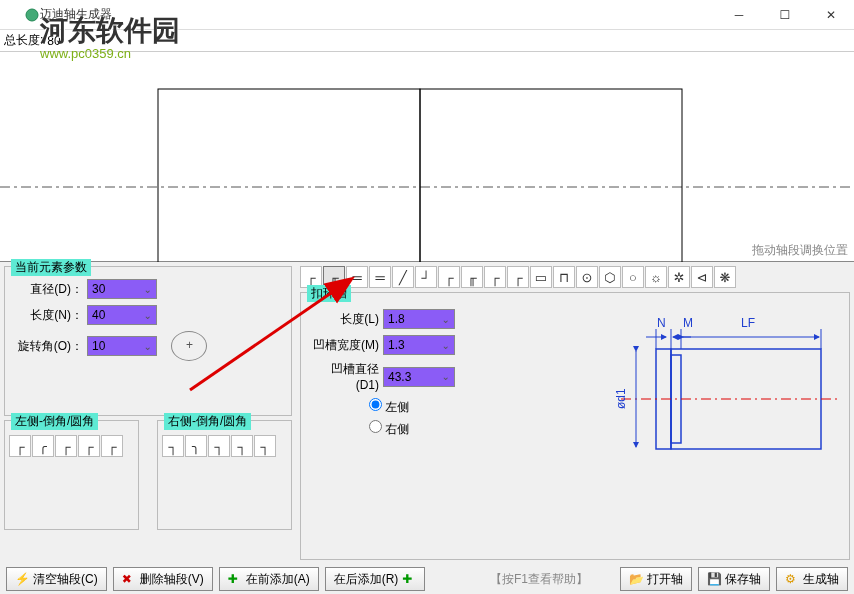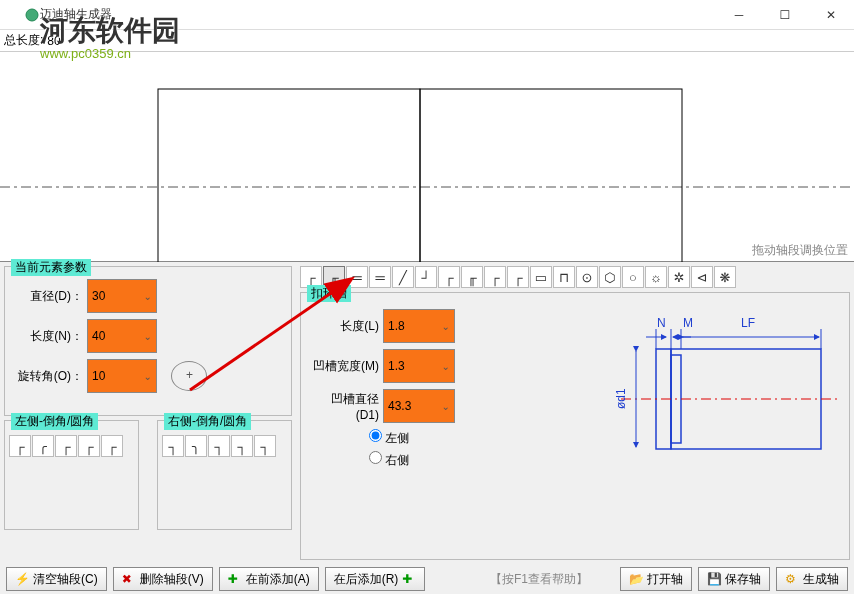--- a/index.html
+++ b/index.html
@@ -15,21 +15,21 @@
 .preview{height:210px;background:#fff;position:relative;border-bottom:1px solid #888}
 .hint{position:absolute;right:6px;bottom:2px;color:#888}
 .shaft-svg{position:absolute;left:0;top:0}
 .mainrow{display:flex;height:302px}
 .leftcol{width:296px;padding:4px;display:flex;flex-direction:column}
 .rightcol{flex:1;padding:4px;display:flex;flex-direction:column;position:relative}
 .group{border:1px solid #bbb;padding:6px 8px 8px;margin-bottom:4px;position:relative;background:#f0f0f0}
 .group-title{position:absolute;top:-8px;left:6px;background:#5eead4;padding:0 4px}
 .formrow{display:flex;align-items:center;margin:6px 0;gap:4px}
 .formrow label{width:70px;text-align:right}
-.sel{height:20px;border:1px solid #888;background:#f97316;padding:16px 4px;display:flex;align-items:center;justify-content:space-between;width:70px}
+.sel{height:20px;border:1px solid #888;background:#8b5cf6;padding:2px 4px;display:flex;align-items:center;justify-content:space-between;width:70px}
 .sel::after{content:"⌄";font-size:10px;color:#555}
 .chamfer-row{display:flex;gap:18px}
 .chamfer-group{flex:1;border:1px solid #bbb;padding:14px 4px 4px;position:relative;height:110px}
 .iconrow{display:flex;gap:1px;flex-wrap:wrap}
 .toolicon{width:22px;height:22px;border:1px solid #bbb;background:#fff;display:flex;align-items:center;justify-content:center;font-size:13px;color:#333}
 .toolicon.sel2{background:#e4e4e4;border:1px solid #777}
 .toolbar-top{display:flex;gap:1px;margin-bottom:4px}
 .ring-group{border:1px solid #bbb;flex:1;padding:10px 8px 8px;position:relative;display:flex}
 .ring-left{width:200px}
 .ring-right{flex:1;position:relative}

